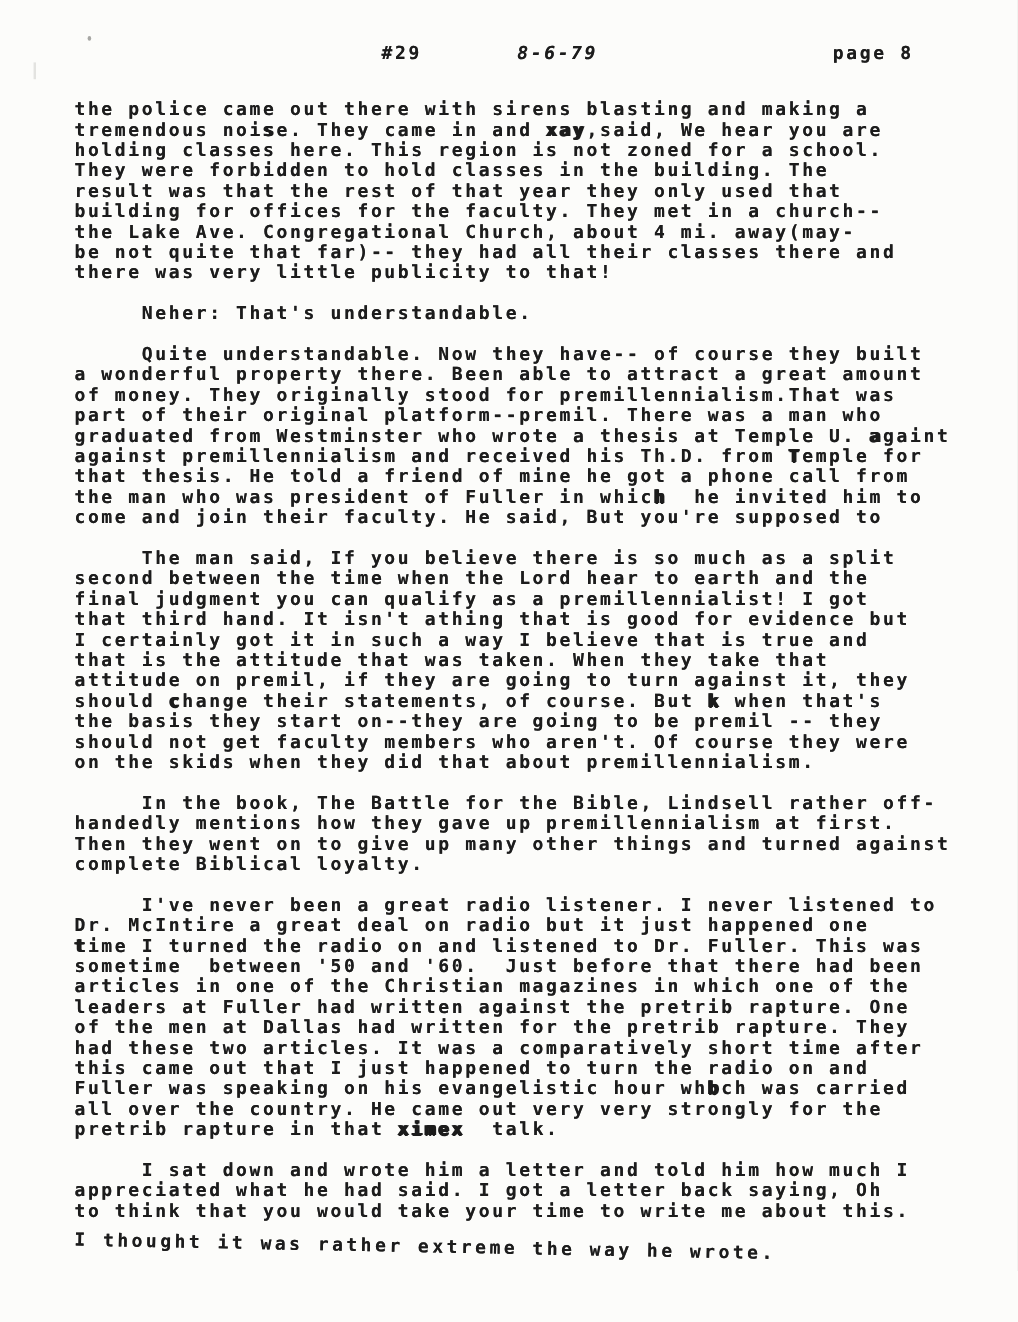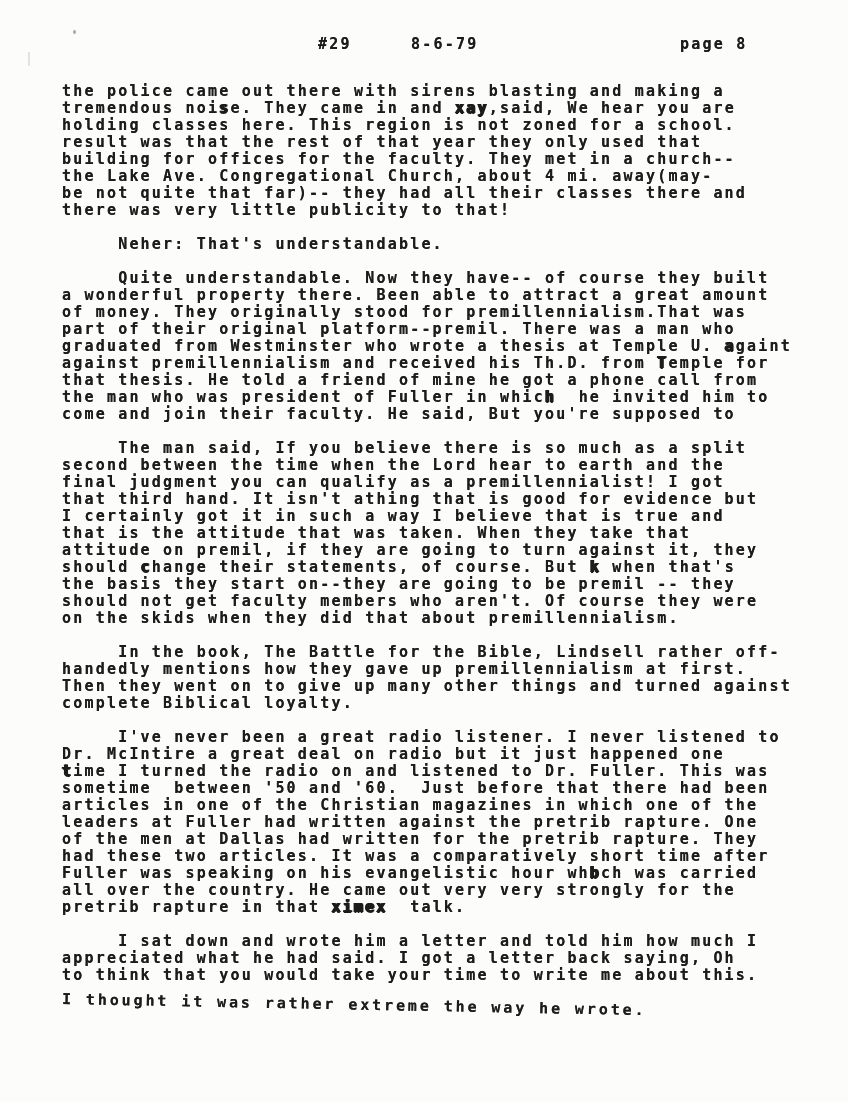--- a/index.html
+++ b/index.html
@@ -4,22 +4,22 @@
 <style>
   html,body{margin:0;padding:0;background:#e9e9e7;}
   .page{
     position:relative;width:848px;height:1102px;background:#fcfcfa;overflow:hidden;
     font-family:"DejaVu Sans Mono","Liberation Mono",monospace;
     font-weight:bold;color:#1c1c1c;font-size:15px;letter-spacing:2.2px;
     text-shadow:0 0 .4px rgba(28,28,28,.75);
   }
   .header{position:absolute;top:36px;left:0;width:100%;height:17px;line-height:17px;margin-left:19px;}
   .h-num{position:absolute;left:299px;}
-  .h-date{position:absolute;left:392px;}
-  .h-page{position:absolute;left:661px;text-align:right;}
+  .h-date{position:absolute;left:412px;font-style:italic;}
+  .h-page{position:absolute;left:675px;text-align:right;}
   .doc-body{position:absolute;left:62px;top:83px;width:760px;}
   .para{margin:0 0 17px 0;}
   .ln{white-space:pre;height:17px;line-height:17px;}
   
   .ovr{
     text-shadow:.9px 0 0 currentColor,-.9px 0 0 currentColor,0 .6px 0 currentColor;
   }
   
   .para:last-child .ln:last-child{
     margin-top:7px;transform:rotate(1.1deg);transform-origin:0 50%;letter-spacing:2.9px;
@@ -38,20 +38,21 @@
     <span class="h-num">#29</span>
     <span class="h-date">8-6-79</span>
     <span class="h-page">page 8</span>
   </div>
 
   <div class="doc-body">
       <div class="para">
         <div class="ln">the police came out there with sirens blasting and making a</div>
         <div class="ln">tremendous noi<span class="ovr">s</span>e. They came in and <span class="ovr">xay</span>,said, We hear you are</div>
         <div class="ln">holding classes here. This region is not zoned for a school.</div>
+        <div class="ln">They were forbidden to hold classes in the building. The</div>
         <div class="ln">result was that the rest of that year they only used that</div>
         <div class="ln">building for offices for the faculty. They met in a church--</div>
         <div class="ln">the Lake Ave. Congregational Church, about 4 mi. away(may-</div>
         <div class="ln">be not quite that far)-- they had all their classes there and</div>
         <div class="ln">there was very little publicity to that!</div>
       </div>
       <div class="para">
         <div class="ln">     Neher: That's understandable.</div>
       </div>
       <div class="para">
@@ -86,20 +87,21 @@
       </div>
       <div class="para">
         <div class="ln">     I've never been a great radio listener. I never listened to</div>
         <div class="ln">Dr. McIntire a great deal on radio but it just happened one</div>
         <div class="ln"><span class="ovr">t</span>ime I turned the radio on and listened to Dr. Fuller. This was</div>
         <div class="ln">sometime  between '50 and '60.  Just before that there had been</div>
         <div class="ln">articles in one of the Christian magazines in which one of the</div>
         <div class="ln">leaders at Fuller had written against the pretrib rapture. One</div>
         <div class="ln">of the men at Dallas had written for the pretrib rapture. They</div>
         <div class="ln">had these two articles. It was a comparatively short time after</div>
+        <div class="ln">this came out that I just happened to turn the radio on and</div>
         <div class="ln">Fuller was speaking on his evangelistic hour wh<span class="ovr">b</span>ch was carried</div>
         <div class="ln">all over the country. He came out very very strongly for the</div>
         <div class="ln">pretrib rapture in that <span class="ovr">ximex</span>  talk.</div>
       </div>
       <div class="para">
         <div class="ln">     I sat down and wrote him a letter and told him how much I</div>
         <div class="ln">appreciated what he had said. I got a letter back saying, Oh</div>
         <div class="ln">to think that you would take your time to write me about this.</div>
         <div class="ln">I thought it was rather extreme the way he wrote.</div>
       </div>

